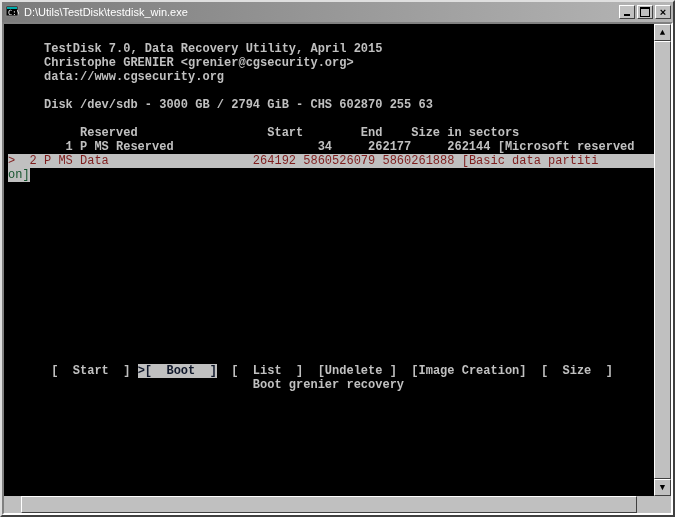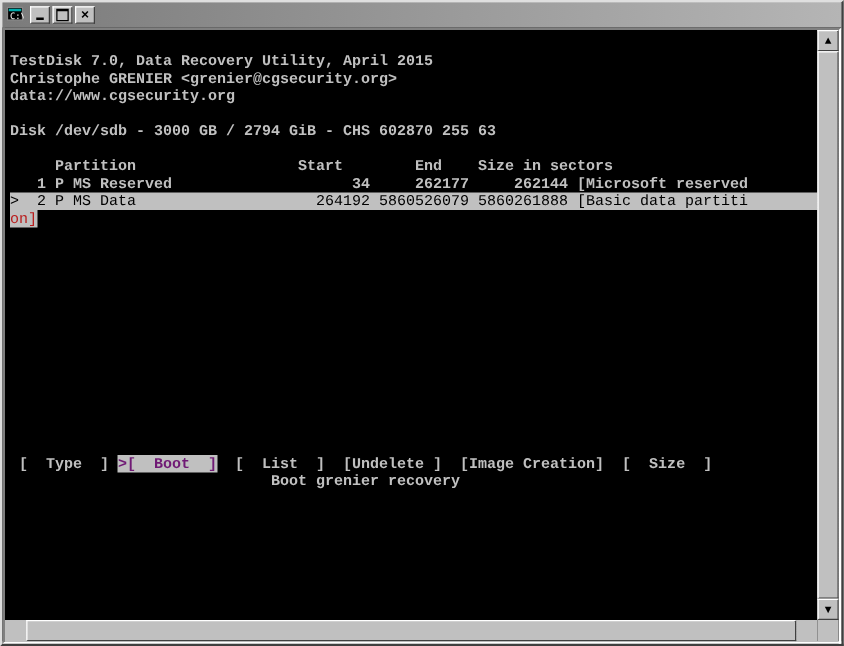--- a/index.html
+++ b/index.html
@@ -58,37 +58,37 @@
     color: #c0c0c0;
     font-size: 12px;
     line-height: 14px;
     padding: 4px 0 0 4px;
     white-space: pre;
     overflow: hidden;
     border: 2px solid;
     border-color: #808080 #fff #fff #808080;
     position: relative;
   }
-  .line, .pad { font-family: "Courier New", monospace; font-weight: bold; }
+  .line, .pad { font-family: "Courier New", monospace; font-weight: bold; margin-left: 36px; }
   .hl-row {
     background: #c0c0c0;
-    color: #000000;
+    color: #7f1d1d;
     display: inline-block;
     width: calc(100% - 4px);
   }
   .hl-tail {
     background: #c0c0c0;
-    color: #b91c1c;
+    color: #14532d;
     display: inline;
   }
   .menu-row { margin-top: 0; }
   .menu-item { display: inline; }
   .menu-sel {
     background: #c0c0c0;
-    color: #701a75;
+    color: #0f172a;
   }
   .scroll-v {
     position: absolute; top: 0; right: 0; bottom: 17px; width: 17px;
     background: #c0c0c0;
     border-left: 0;
   }
   .scroll-h {
     position: absolute; left: 0; right: 17px; bottom: 0; height: 17px;
     background: #c0c0c0;
   }
@@ -112,52 +112,53 @@
 
 <div class="window">
   <div class="titlebar">
     <span class="app-icon">
       <svg width="14" height="14" viewBox="0 0 14 14">
         <rect x="1" y="1" width="12" height="10" fill="#000" stroke="#888"></rect>
         <rect x="2" y="2" width="10" height="2" fill="#0aa"></rect>
         <text x="3" y="10" font-size="7" fill="#fff" font-family="monospace">C:\</text>
       </svg>
     </span>
+    <span class="title-text">D:\Utils\TestDisk\testdisk_win.exe</span>
     <div class="title-buttons">
       <div class="title-btn min"></div>
       <div class="title-btn max"></div>
       <div class="title-btn close">×</div>
     </div>
   </div>
 
   <div class="console">
 <span class="line">TestDisk 7.0, Data Recovery Utility, April 2015</span>
 <span class="line">Christophe GRENIER &lt;grenier@cgsecurity.org&gt;</span>
 <span class="line">data://www.cgsecurity.org</span>
 
 <span class="line">Disk /dev/sdb - 3000 GB / 2794 GiB - CHS 602870 255 63</span>
 
-<span class="line">     Partition                  Start        End    Size in sectors</span>
+<span class="line">     Reserved                  Start        End    Size in sectors</span>
 <span class="line">   1 P MS Reserved                    34     262177     262144 [Microsoft reserved</span>
 <span class="hl-row">&gt;  2 P MS Data                    264192 5860526079 5860261888 [Basic data partiti</span>
 <span class="hl-tail">on]</span>
 <span class="pad">
 
 
 
 
 
 
 
 
 
 
 
 </span>
-<span class="line menu-row"><span class="menu-item"> [  Type  ] </span><span class="menu-item menu-sel">&gt;[  Boot  ]</span><span class="menu-item">  [  List  ]  [Undelete ]  [Image Creation]  [  Size  ]</span></span>
+<span class="line menu-row"><span class="menu-item"> [  Start  ] </span><span class="menu-item menu-sel">&gt;[  Boot  ]</span><span class="menu-item">  [  List  ]  [Undelete ]  [Image Creation]  [  Size  ]</span></span>
 <span class="line">                             Boot grenier recovery</span>
 
     <div class="scroll-v">
       <div class="sb-btn" style="top:0">▲</div>
       <div class="sb-track-v"></div>
       <div class="sb-thumb-v"></div>
       <div class="sb-btn" style="bottom:0">▼</div>
     </div>
     <div class="scroll-h">
       

